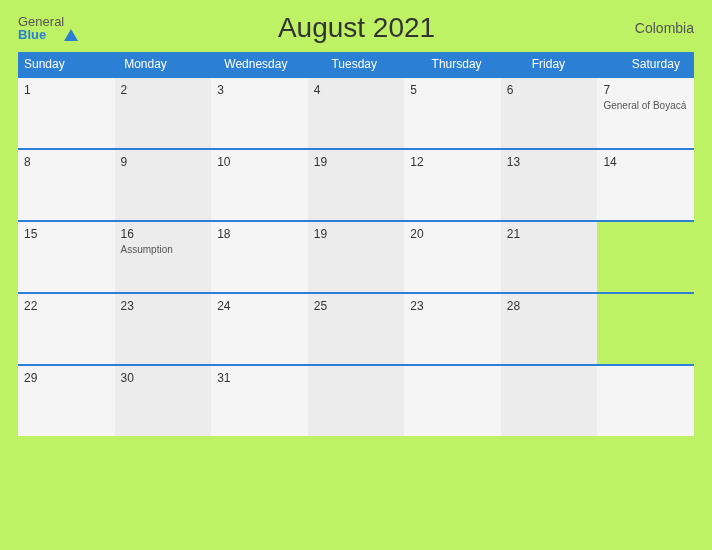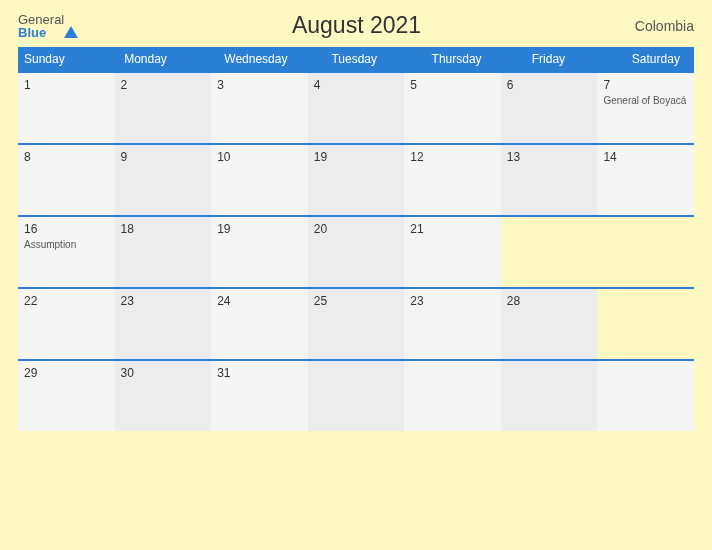--- a/index.html
+++ b/index.html
@@ -7,21 +7,21 @@
       width: 712px;
       height: 550px;
       background: #fff;
       font-family: Arial, sans-serif;
       overflow: hidden;
     }
 
     .calendar-container {
       width: 712px;
       height: 550px;
-      background: #fef9c3;
+      background: #bef264;
       padding: 12px 18px 12px 18px;
     }
 
     
     .header {
       display: flex;
       align-items: center;
       justify-content: space-between;
       margin-bottom: 8px;
     }
@@ -51,21 +51,21 @@
       width: 0;
       height: 0;
       border-left: 7px solid transparent;
       border-right: 7px solid transparent;
       border-bottom: 12px solid #2b7fd4;
       display: inline-block;
       margin-left: 2px;
     }
 
     .month-title {
-      font-size: 23px;
+      font-size: 28px;
       color: #333;
       font-weight: normal;
     }
 
     .country {
       font-size: 14px;
       color: #555;
       text-align: right;
     }
 
@@ -209,20 +209,23 @@
         </div>
         <div class="day-cell">
           <span class="day-number">13</span>
         </div>
         <div class="day-cell">
           <span class="day-number">14</span>
         </div>
       </div>
       <div class="week-row">
         <div class="day-cell">
+          <span class="day-number">15</span>
+        </div>
+        <div class="day-cell">
           <span class="day-number">16</span>
           <span class="day-event">Assumption</span>
         </div>
         <div class="day-cell">
           <span class="day-number">18</span>
         </div>
         <div class="day-cell">
           <span class="day-number">19</span>
         </div>
         <div class="day-cell">

